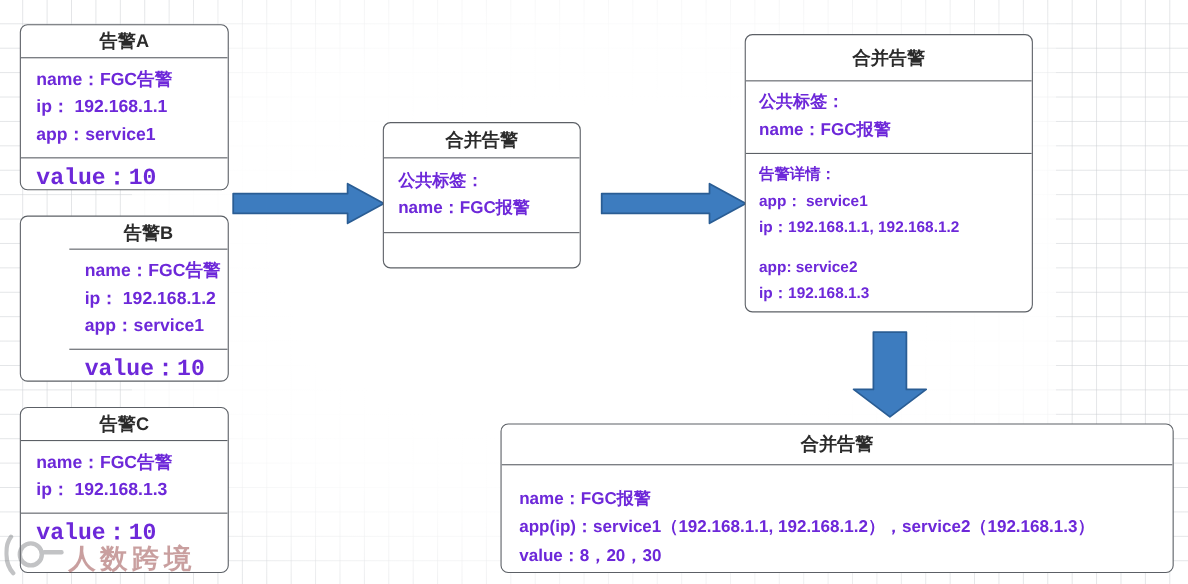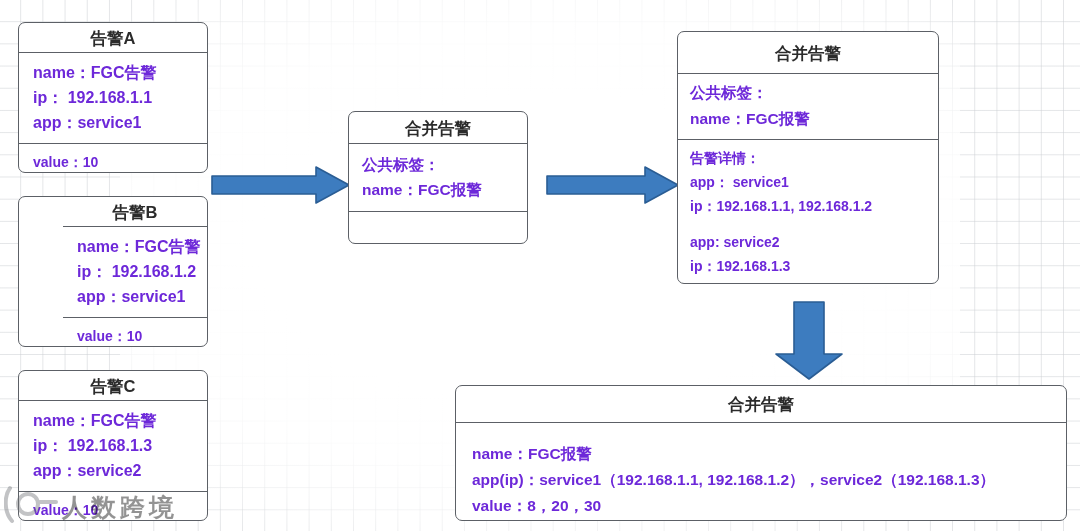--- a/index.html
+++ b/index.html
@@ -48,21 +48,21 @@
     color:#6d28d9;
     font-weight:bold;
     white-space:nowrap;
   }
   
   .card{width:190px;}
   .card .title{font-size:16.5px;line-height:30px;height:30px;}
   .card .sec-body{padding:7px 12px 8px 14px;}
   .card .sec-body .body-line{font-size:16px;line-height:25px;}
   .card .sec-val{padding:6px 12px 7px 14px;}
-  .card .sec-val .body-line{font-size:14px;line-height:25px;}
+  .card .sec-val .body-line{font-size:21px;line-height:25px;font-family:Liberation Mono, monospace;}
 
   #card-a{left:18px;top:22px;height:151px;}
   #card-b{left:18px;top:196px;height:151px;padding-left:44px;}
   #card-c{left:18px;top:370px;height:151px;}
 
   
   #mid-box{left:348px;top:111px;width:180px;height:133px;}
   #mid-box .title{font-size:16.5px;line-height:32px;height:32px;}
   #mid-box .sec-body{padding:8px 12px 9px 13px;}
   #mid-box .sec-body .body-line{font-size:15.5px;line-height:25px;}
@@ -86,21 +86,21 @@
   
   .arrow{position:absolute;}
   
   #watermark{
     position:absolute;left:4px;top:484px;width:215px;height:47px;
     pointer-events:none;opacity:.42;
   }
   #watermark .wm-text{
     position:absolute;left:58px;top:7px;
     font-size:25px;font-weight:bold;letter-spacing:4px;
-    color:#000000;white-space:nowrap;
+    color:#7f1d1d;white-space:nowrap;
     font-family:Liberation Serif, serif;
   }
 </style>
 </head>
 <body>
 
 <div id="canvas"></div>
 <div id="grid-fade"></div>
 
 <div class="box card" id="card-a">
@@ -125,21 +125,20 @@
   <div class="sec last sec-val">
     <div class="body-line">value：10</div>
   </div>
 </div>
 
 <div class="box card" id="card-c">
   <div class="sec title">告警C</div>
   <div class="sec sec-body">
     <div class="body-line">name：FGC告警</div>
     <div class="body-line">ip： 192.168.1.3</div>
-    <div class="body-line">app：service2</div>
   </div>
   <div class="sec last sec-val">
     <div class="body-line">value：10</div>
   </div>
 </div>
 
 <svg class="arrow" id="arrow-1" style="left:210px;top:164px;" width="142" height="42">
   <polygon points="2,12 106,12 106,3 139,21 106,39 106,30 2,30" fill="#3d7cbf" stroke="#2a5d94" stroke-width="1.6" stroke-linejoin="round"></polygon>
 </svg>
 

